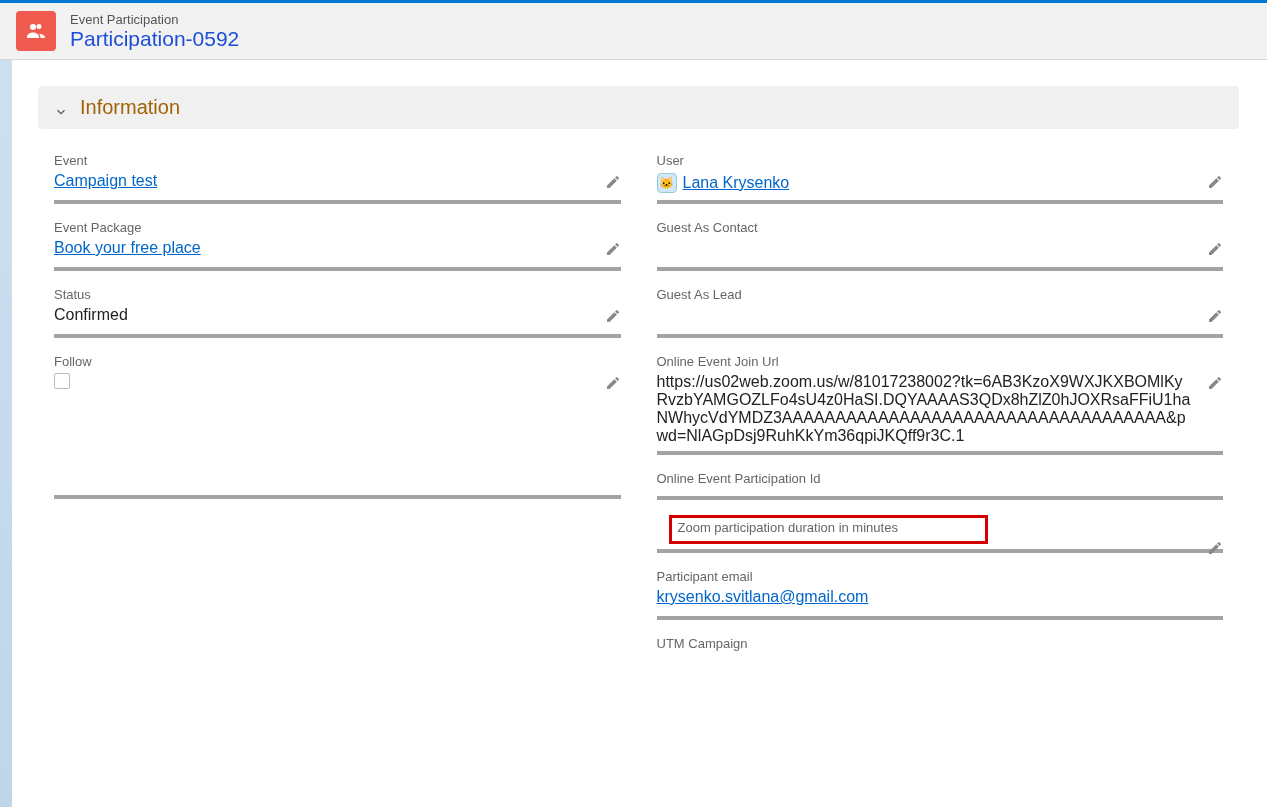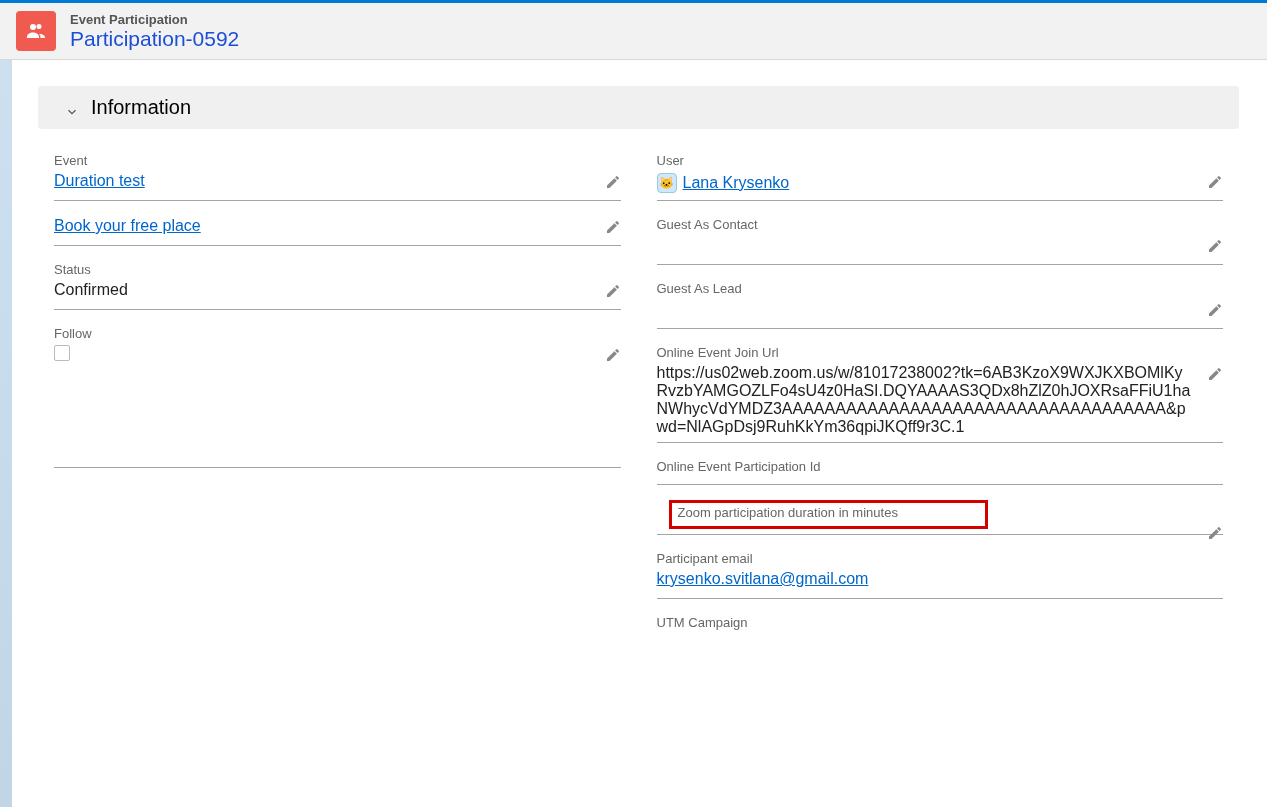--- a/index.html
+++ b/index.html
@@ -27,21 +27,21 @@
       background: #f05a4f;
       border-radius: 4px;
       display: flex;
       align-items: center;
       justify-content: center;
       color: #fff;
     }
     .header-text .breadcrumb {
       font-size: 13px;
       color: #555;
-      font-weight: 700;
+      font-weight: 400;
     }
     .header-text .title {
       font-size: 21px;
       font-weight: 400;
       color: #1d4ed8;
     }
     .side-strip {
       position: fixed;
       left: 0; top: 0;
       width: 12px;
@@ -51,43 +51,43 @@
       z-index: -1;
     }
     .panel {
       margin: 16px 18px 16px 28px;
       padding: 10px 10px 30px 10px;
       background: #fff;
     }
     .section-header {
       background: #f0f0f0;
       border-radius: 4px;
-      padding: 10px 27px;
+      padding: 10px 16px;
       display: flex;
       align-items: center;
       gap: 12px;
       font-size: 20px;
-      color: #000000;
+      color: #a16207;
       font-weight: 400;
       cursor: pointer;
     }
     .chevron-icon {
       display: inline-block;
       width: 14px; height: 14px;
     }
     .two-col {
       display: flex;
       gap: 36px;
       padding: 18px 16px 0 16px;
       align-items: flex-start;
     }
     .col { flex: 1; min-width: 0; }
     .field {
       position: relative;
-      border-bottom: 1px solid #a3a3a3;
+      border-bottom: 4px solid #a3a3a3;
       padding: 6px 0 6px 0;
       margin-bottom: 10px;
     }
     .field-label {
       font-size: 13px;
       color: #666;
       margin-bottom: 4px;
     }
     .field-value-row {
       display: flex;
@@ -178,30 +178,31 @@
     <span>Information</span>
   </div>
 
   <div class="two-col">
 
     <div class="col">
 
       <div class="field">
         <div class="field-label">Event</div>
         <div class="field-value-row">
-          <a class="field-value link">Duration test</a>
-          <span class="pencil">
-            <svg width="16" height="16" viewBox="0 0 24 24" fill="#888">
-                <path d="M3 17.25V21h3.75L17.81 9.94l-3.75-3.75L3 17.25zM20.71 7.04a1 1 0 0 0 0-1.41l-2.34-2.34a1 1 0 0 0-1.41 0l-1.83 1.83 3.75 3.75 1.83-1.83z"></path>
-              </svg>
-          </span>
-        </div>
-      </div>
-
-      <div class="field">
+          <a class="field-value link">Campaign test</a>
+          <span class="pencil">
+            <svg width="16" height="16" viewBox="0 0 24 24" fill="#888">
+                <path d="M3 17.25V21h3.75L17.81 9.94l-3.75-3.75L3 17.25zM20.71 7.04a1 1 0 0 0 0-1.41l-2.34-2.34a1 1 0 0 0-1.41 0l-1.83 1.83 3.75 3.75 1.83-1.83z"></path>
+              </svg>
+          </span>
+        </div>
+      </div>
+
+      <div class="field">
+        <div class="field-label">Event Package</div>
         <div class="field-value-row">
           <a class="field-value link">Book your free place</a>
           <span class="pencil">
             <svg width="16" height="16" viewBox="0 0 24 24" fill="#888">
                 <path d="M3 17.25V21h3.75L17.81 9.94l-3.75-3.75L3 17.25zM20.71 7.04a1 1 0 0 0 0-1.41l-2.34-2.34a1 1 0 0 0-1.41 0l-1.83 1.83 3.75 3.75 1.83-1.83z"></path>
               </svg>
           </span>
         </div>
       </div>
 

